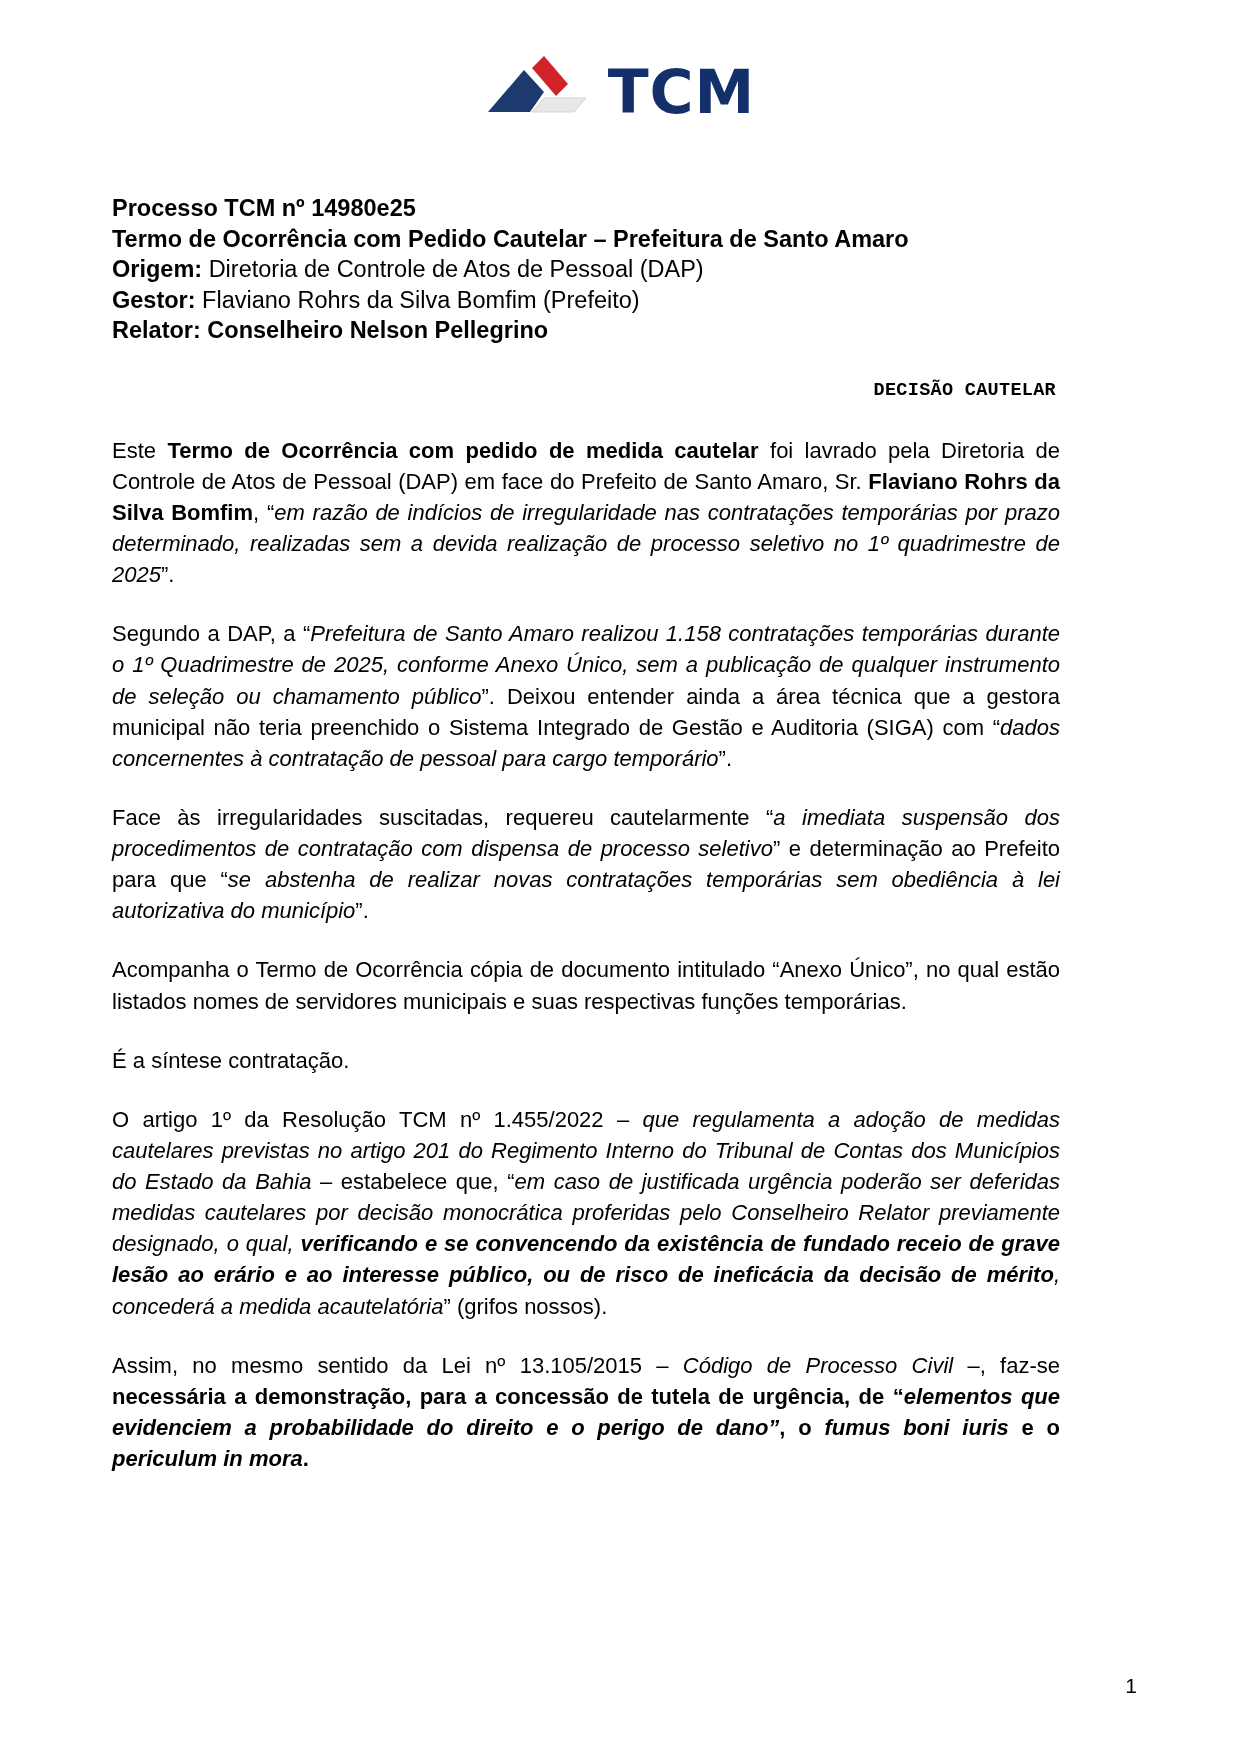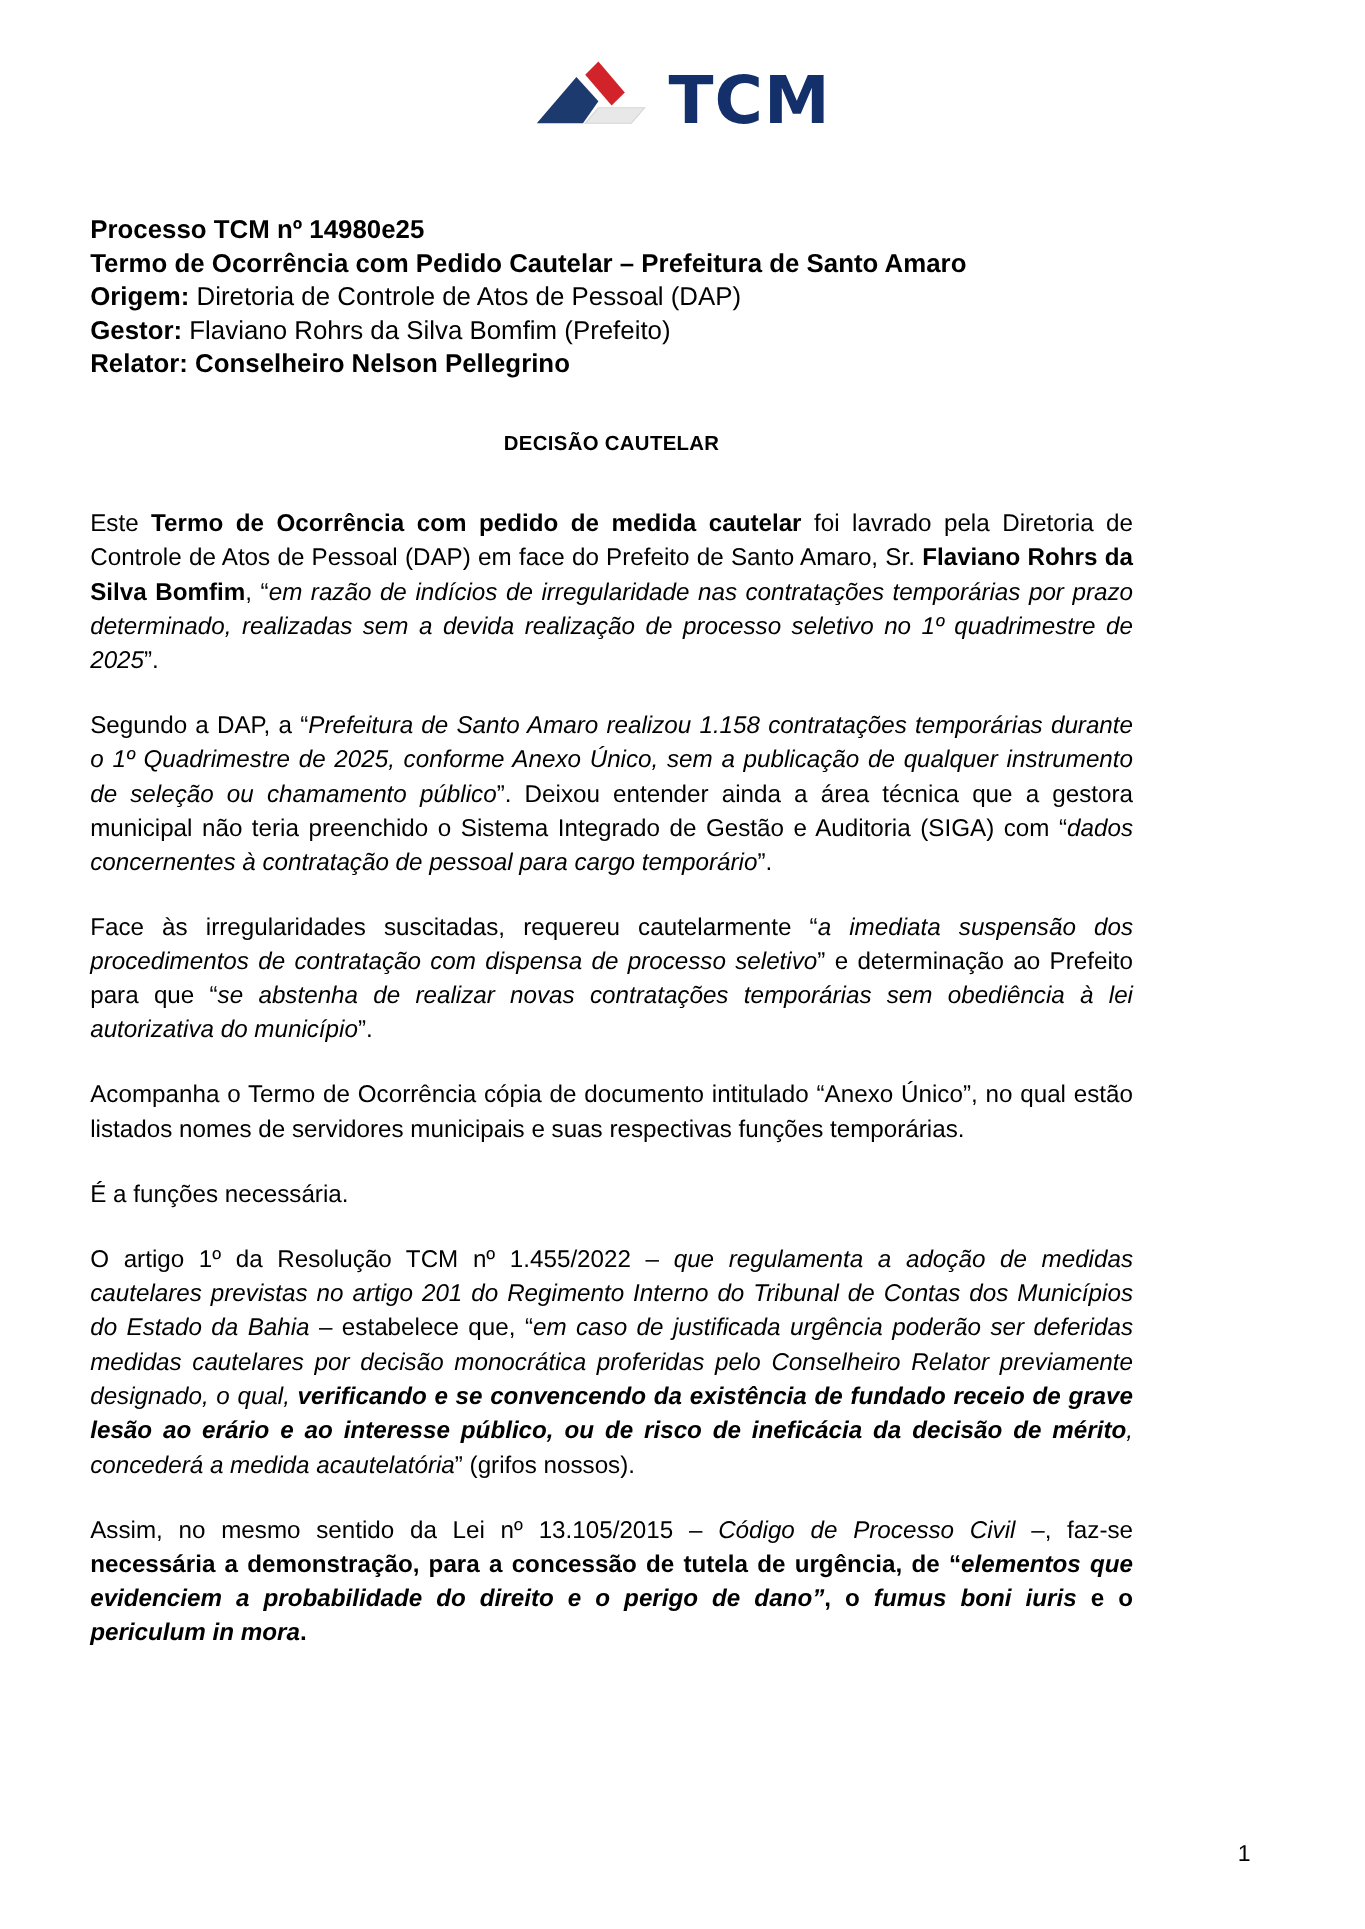--- a/index.html
+++ b/index.html
@@ -58,40 +58,41 @@
     font-family: "DejaVu Sans", sans-serif;
     font-size: 25.5px;
     color: #1d3f7a;
     letter-spacing: 0.2px;
     white-space: nowrap;
   }
 
   
   .doc {
     position: absolute;
-    left: 82px;
+    left: 112px;
     top: 193px;
     width: 948px;
   }
   .head-line {
     font-size: 23.5px;
     line-height: 1.30;
     margin: 0;
     white-space: nowrap;
   }
   .head-line b { font-weight: bold; }
 
   .decision-title {
-    text-align: center;
+    text-align: right;
     font-size: 18.5px;
     font-weight: bold;
-    margin: 16px;
+    margin: 4px;
     padding-top: 30px;
     padding-bottom: 2px;
     letter-spacing: 0.3px;
+    font-family: Liberation Mono, monospace;
   }
 
   p.body-par {
     font-size: 22px;
     line-height: 1.415;
     text-align: justify;
     margin: 0;
     padding-top: 28px;
   }
   p.body-par:first-of-type { padding-top: 0; }
@@ -153,21 +154,21 @@
     <p class="decision-title">DECISÃO CAUTELAR</p>
 
     <p class="body-par"><span>Este </span><span class="b">Termo de Ocorrência com pedido de medida cautelar</span><span> foi lavrado pela Diretoria de Controle de Atos de Pessoal (DAP) em face do Prefeito de Santo Amaro, Sr. </span><span class="b">Flaviano Rohrs da Silva Bomfim</span><span>, “</span><span class="i">em razão de indícios de irregularidade nas contratações temporárias por prazo determinado, realizadas sem a devida realização de processo seletivo no 1º quadrimestre de 2025</span><span>”.</span></p>
 
     <p class="body-par"><span>Segundo a DAP, a “</span><span class="i">Prefeitura de Santo Amaro realizou 1.158 contratações temporárias durante o 1º Quadrimestre de 2025, conforme Anexo Único, sem a publicação de qualquer instrumento de seleção ou chamamento público</span><span>”. Deixou entender ainda a área técnica que a gestora municipal não teria preenchido o Sistema Integrado de Gestão e Auditoria (SIGA) com “</span><span class="i">dados concernentes à contratação de pessoal para cargo temporário</span><span>”.</span></p>
 
     <p class="body-par"><span>Face às irregularidades suscitadas, requereu cautelarmente “</span><span class="i">a imediata suspensão dos procedimentos de contratação com dispensa de processo seletivo</span><span>” e determinação ao Prefeito para que “</span><span class="i">se abstenha de realizar novas contratações temporárias sem obediência à lei autorizativa do município</span><span>”.</span></p>
 
     <p class="body-par"><span>Acompanha o Termo de Ocorrência cópia de documento intitulado “Anexo Único”, no qual estão listados nomes de servidores municipais e suas respectivas funções temporárias.</span></p>
 
-    <p class="body-par"><span>É a funções necessária.</span></p>
+    <p class="body-par"><span>É a síntese contratação.</span></p>
 
     <p class="body-par"><span>O artigo 1º da Resolução TCM nº 1.455/2022 – </span><span class="i">que regulamenta a adoção de medidas cautelares previstas no artigo 201 do Regimento Interno do Tribunal de Contas dos Municípios do Estado da Bahia</span><span> – estabelece que, “</span><span class="i">em caso de justificada urgência poderão ser deferidas medidas cautelares por decisão monocrática proferidas pelo Conselheiro Relator previamente designado, o qual, </span><span class="bi">verificando e se convencendo da existência de fundado receio de grave lesão ao erário e ao interesse público, ou de risco de ineficácia da decisão de mérito</span><span class="i">, concederá a medida acautelatória</span><span>” (grifos nossos).</span></p>
 
     <p class="body-par"><span>Assim, no mesmo sentido da Lei nº 13.105/2015 – </span><span class="i">Código de Processo Civil</span><span> –, faz-se </span><span class="b u">necessária a demonstração, para a concessão de tutela de urgência, de “</span><span class="bi u">elementos que evidenciem a probabilidade do direito e o perigo de dano”</span><span class="b u">, o </span><span class="bi u">fumus boni iuris</span><span class="b u"> e o </span><span class="bi u">periculum in mora</span><span class="b u">.</span></p>
 
   </div>
 
   <div class="page-number">1</div>
 
 </div>

